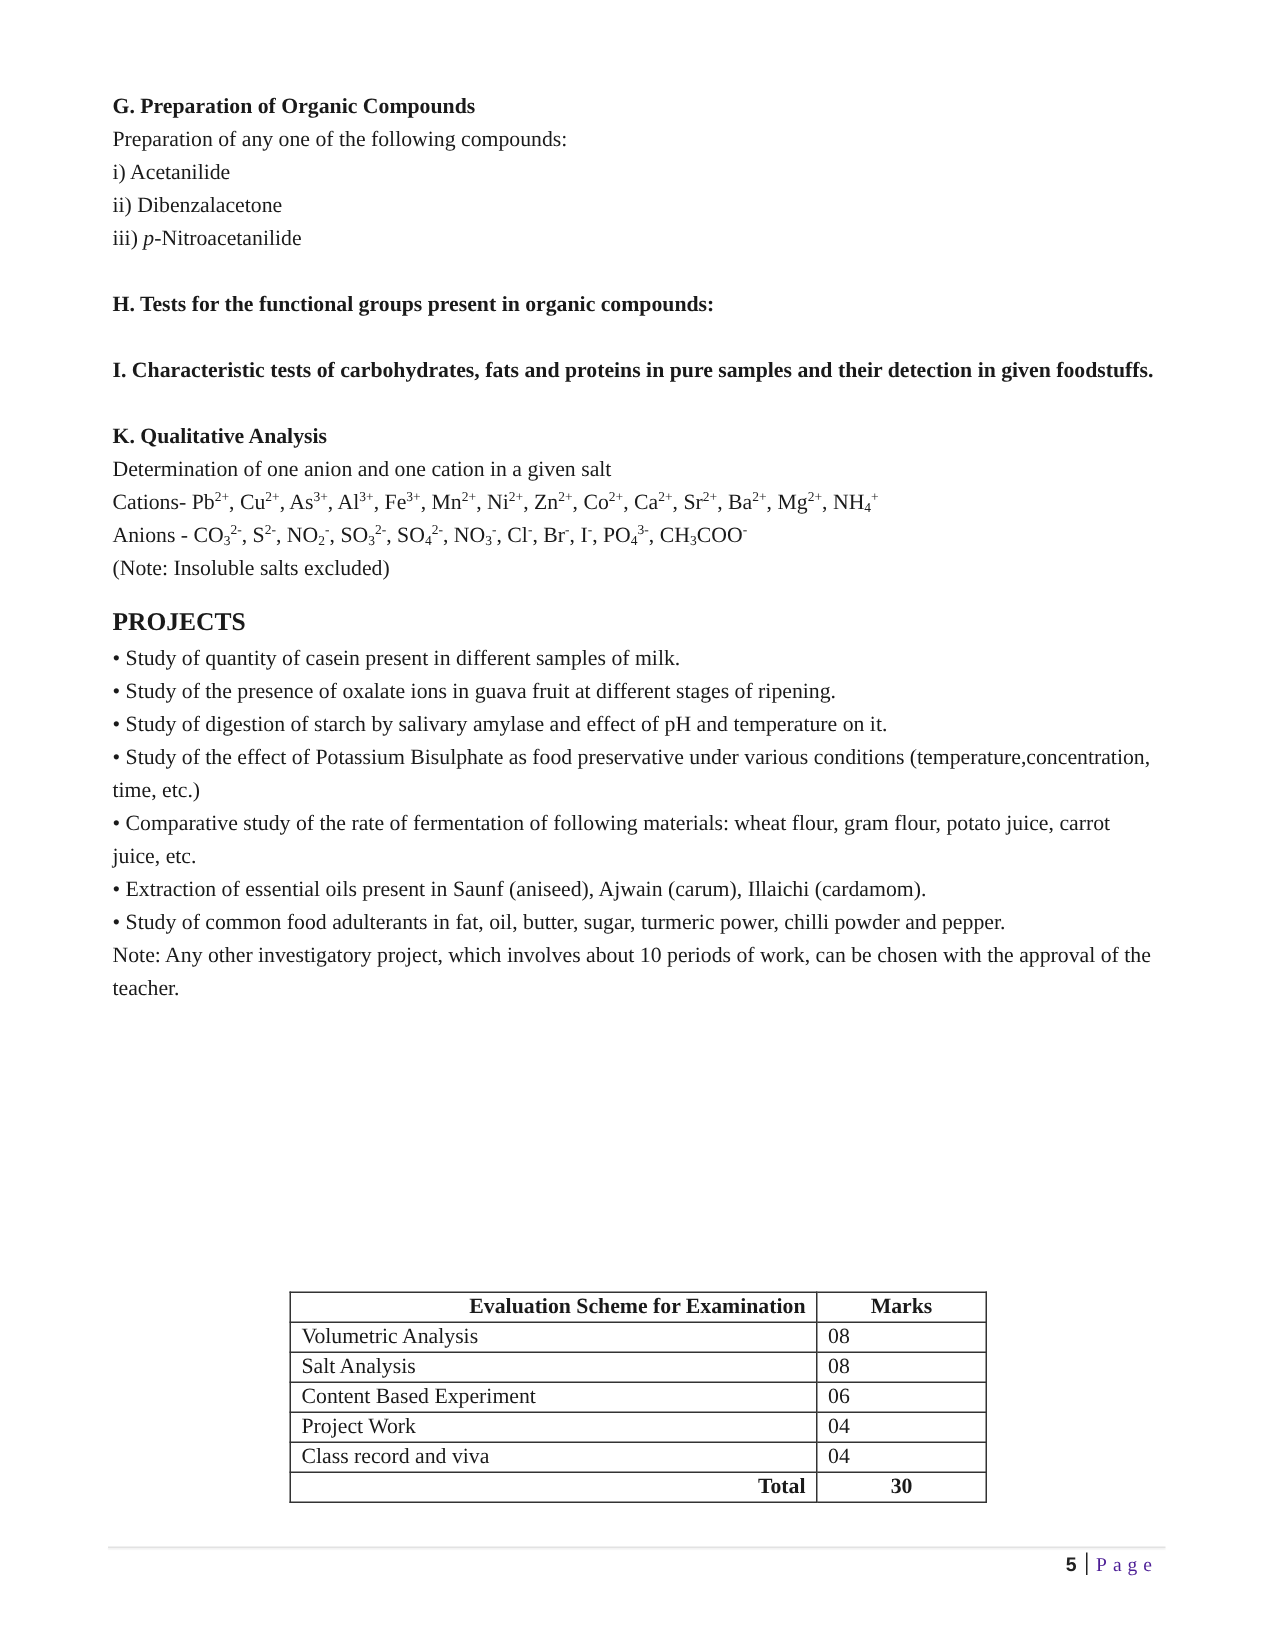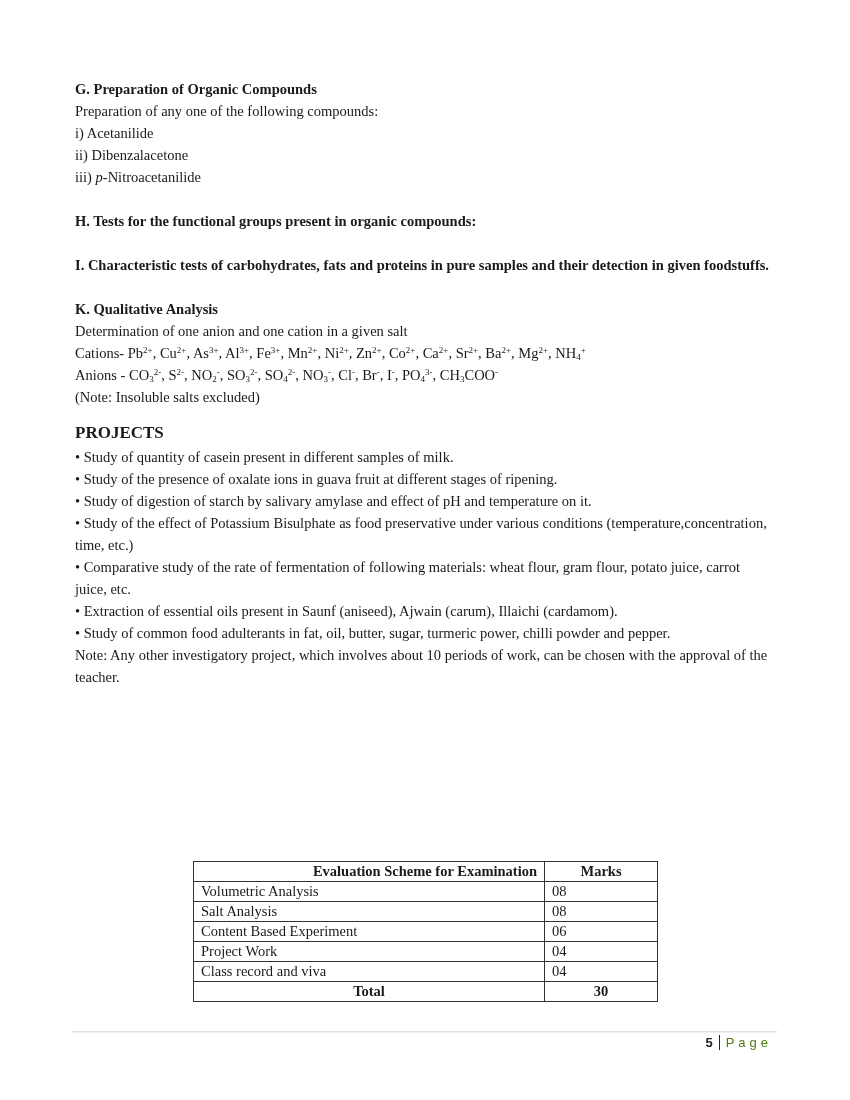--- a/index.html
+++ b/index.html
@@ -1,43 +1,43 @@
 <!DOCTYPE html>
 <html><head>
 <meta charset="utf-8">
 <style>
   html, body { margin: 0; padding: 0; background: #ffffff; }
   body {
     width: 850px; height: 1100px; position: relative; overflow: hidden;
     font-family: "Liberation Serif", "DejaVu Serif", serif;
     color: #1a1a1a;
   }
-  .page { position: absolute; left: 75px; top: 60px; width: 700px; margin-top: 18px; }
+  .page { position: absolute; left: 75px; top: 60px; width: 700px; }
   .line { font-size: 14.5px; line-height: 22px; white-space: nowrap; }
   .h { font-weight: bold; font-size: 14.5px; line-height: 22px; }
   .h-wrap { white-space: normal; }
   .gap { height: 22px; }
   .projects-title { font-weight: bold; font-size: 17px; line-height: 22px; margin-top: 14px; margin-bottom: 2px; }
   .wrap { white-space: normal; }
   sup, sub { font-size: 9px; line-height: 0; }
   sup { vertical-align: 5px; }
   sub { vertical-align: -2px; }
   .table-wrap { position: absolute; left: 193px; top: 861px; }
   table { border-collapse: collapse; font-size: 14.5px; }
   td, th { border: 1px solid #333; padding: 0 7px; height: 19px; line-height: 19px; }
   th { font-weight: bold; text-align: right; }
   .c1 { width: 336px; }
   .c2 { width: 98px; text-align: left; }
-  .total-label { text-align: center; font-weight: bold; }
+  .total-label { text-align: right; font-weight: bold; }
   .total-val { text-align: center; font-weight: bold; }
   .footer-rule { position: absolute; left: 72px; top: 1031px; width: 705px; height: 1px; background: #e2e2e2; box-shadow: 0 1px 1px #eeeeee; }
   .footer { position: absolute; right: 78px; top: 1035px; font-family: "Liberation Sans", "DejaVu Sans", sans-serif; font-size: 13px; }
   .pg-num { font-weight: bold; color: #222; }
   .pg-sep { display: inline-block; width: 1px; height: 15px; background: #222; vertical-align: -3px; margin: 0 6px; }
-  .pg-word { color: #4d7c0f; letter-spacing: 4px; }
+  .pg-word { color: #4c1d95; letter-spacing: 4px; font-family: Liberation Serif, serif; }
 </style>
 </head>
 <body>
 
 <div class="page">
 
   <div class="h">G. Preparation of Organic Compounds</div>
   <div class="line">Preparation of any one of the following compounds:</div>
   <div>
     <div class="line"><span>i) </span><span>Acetanilide</span></div>

